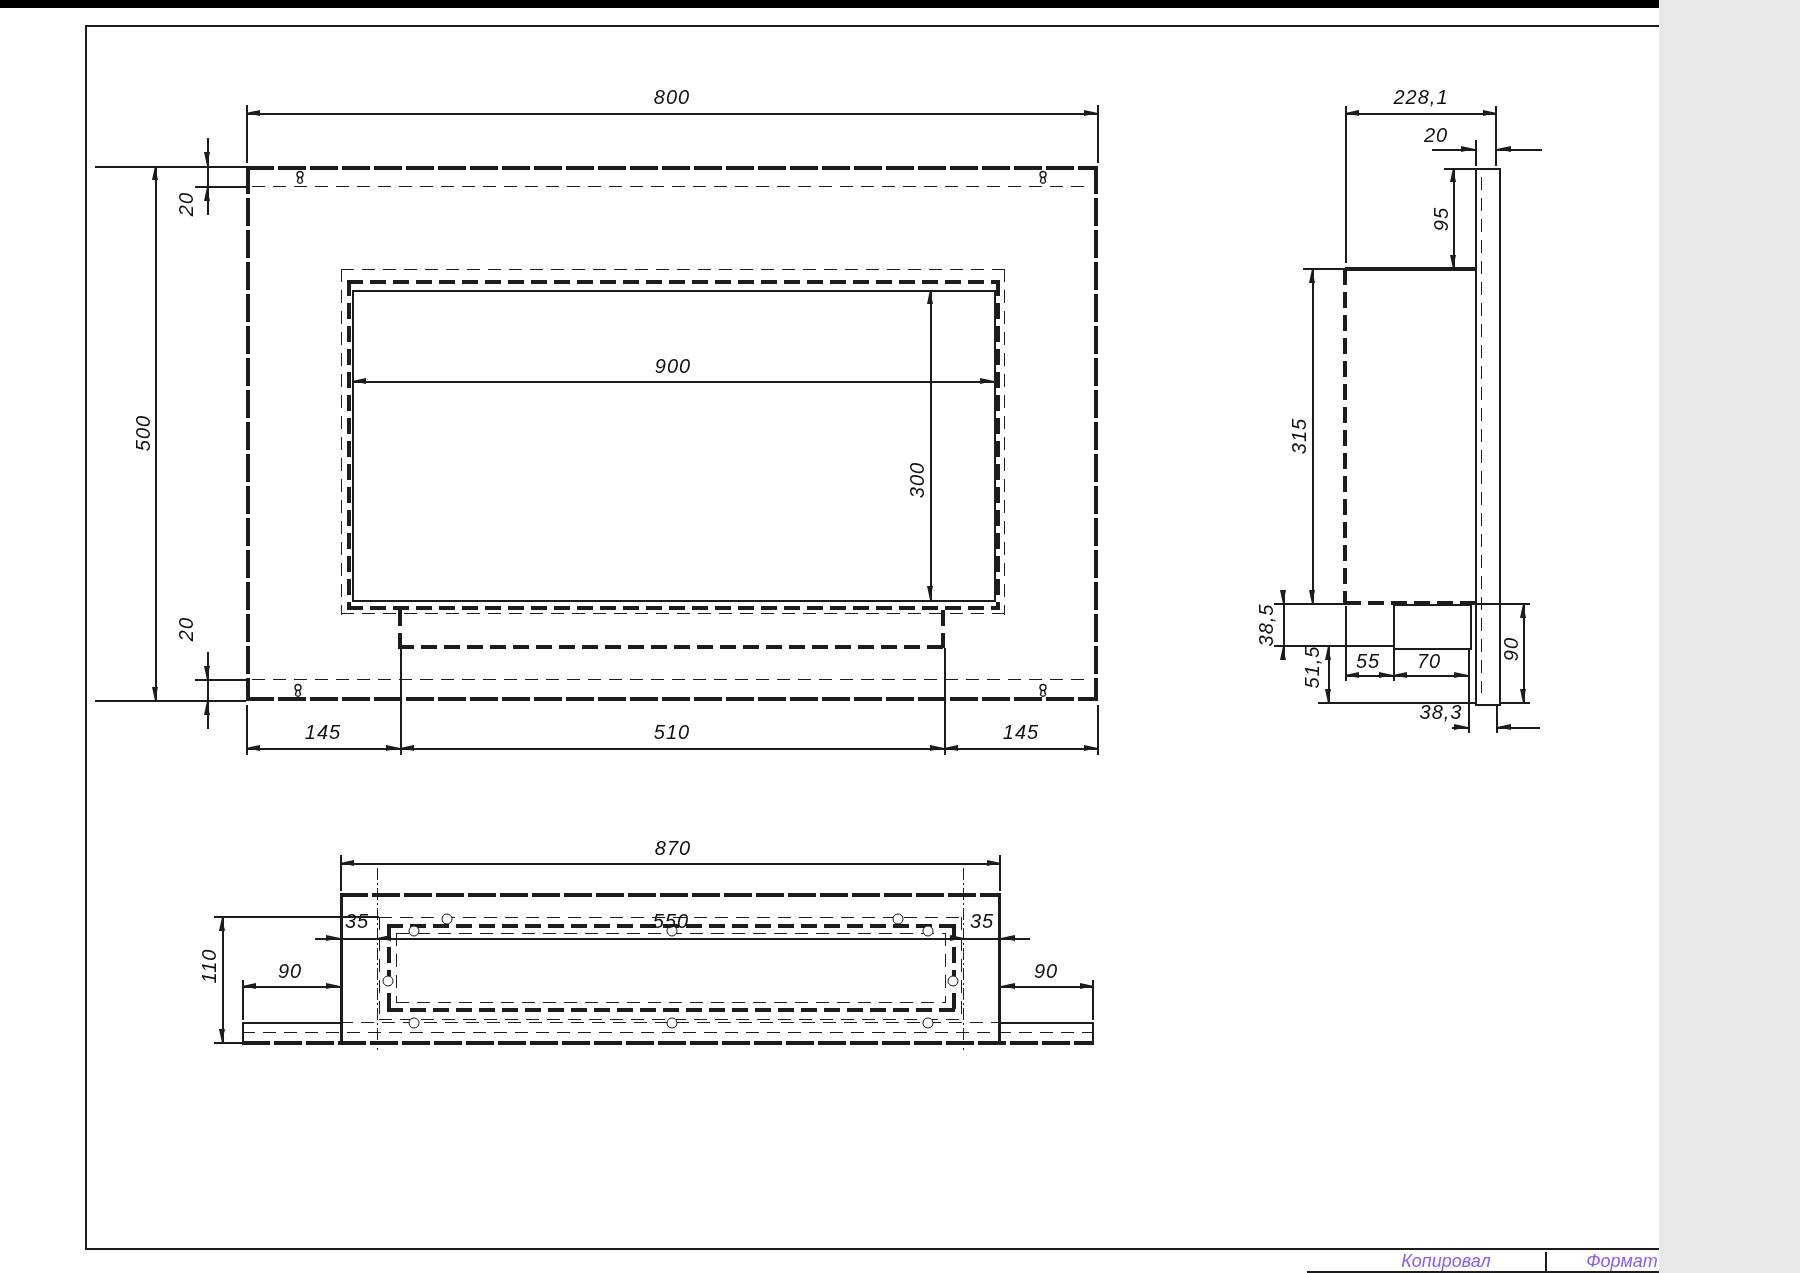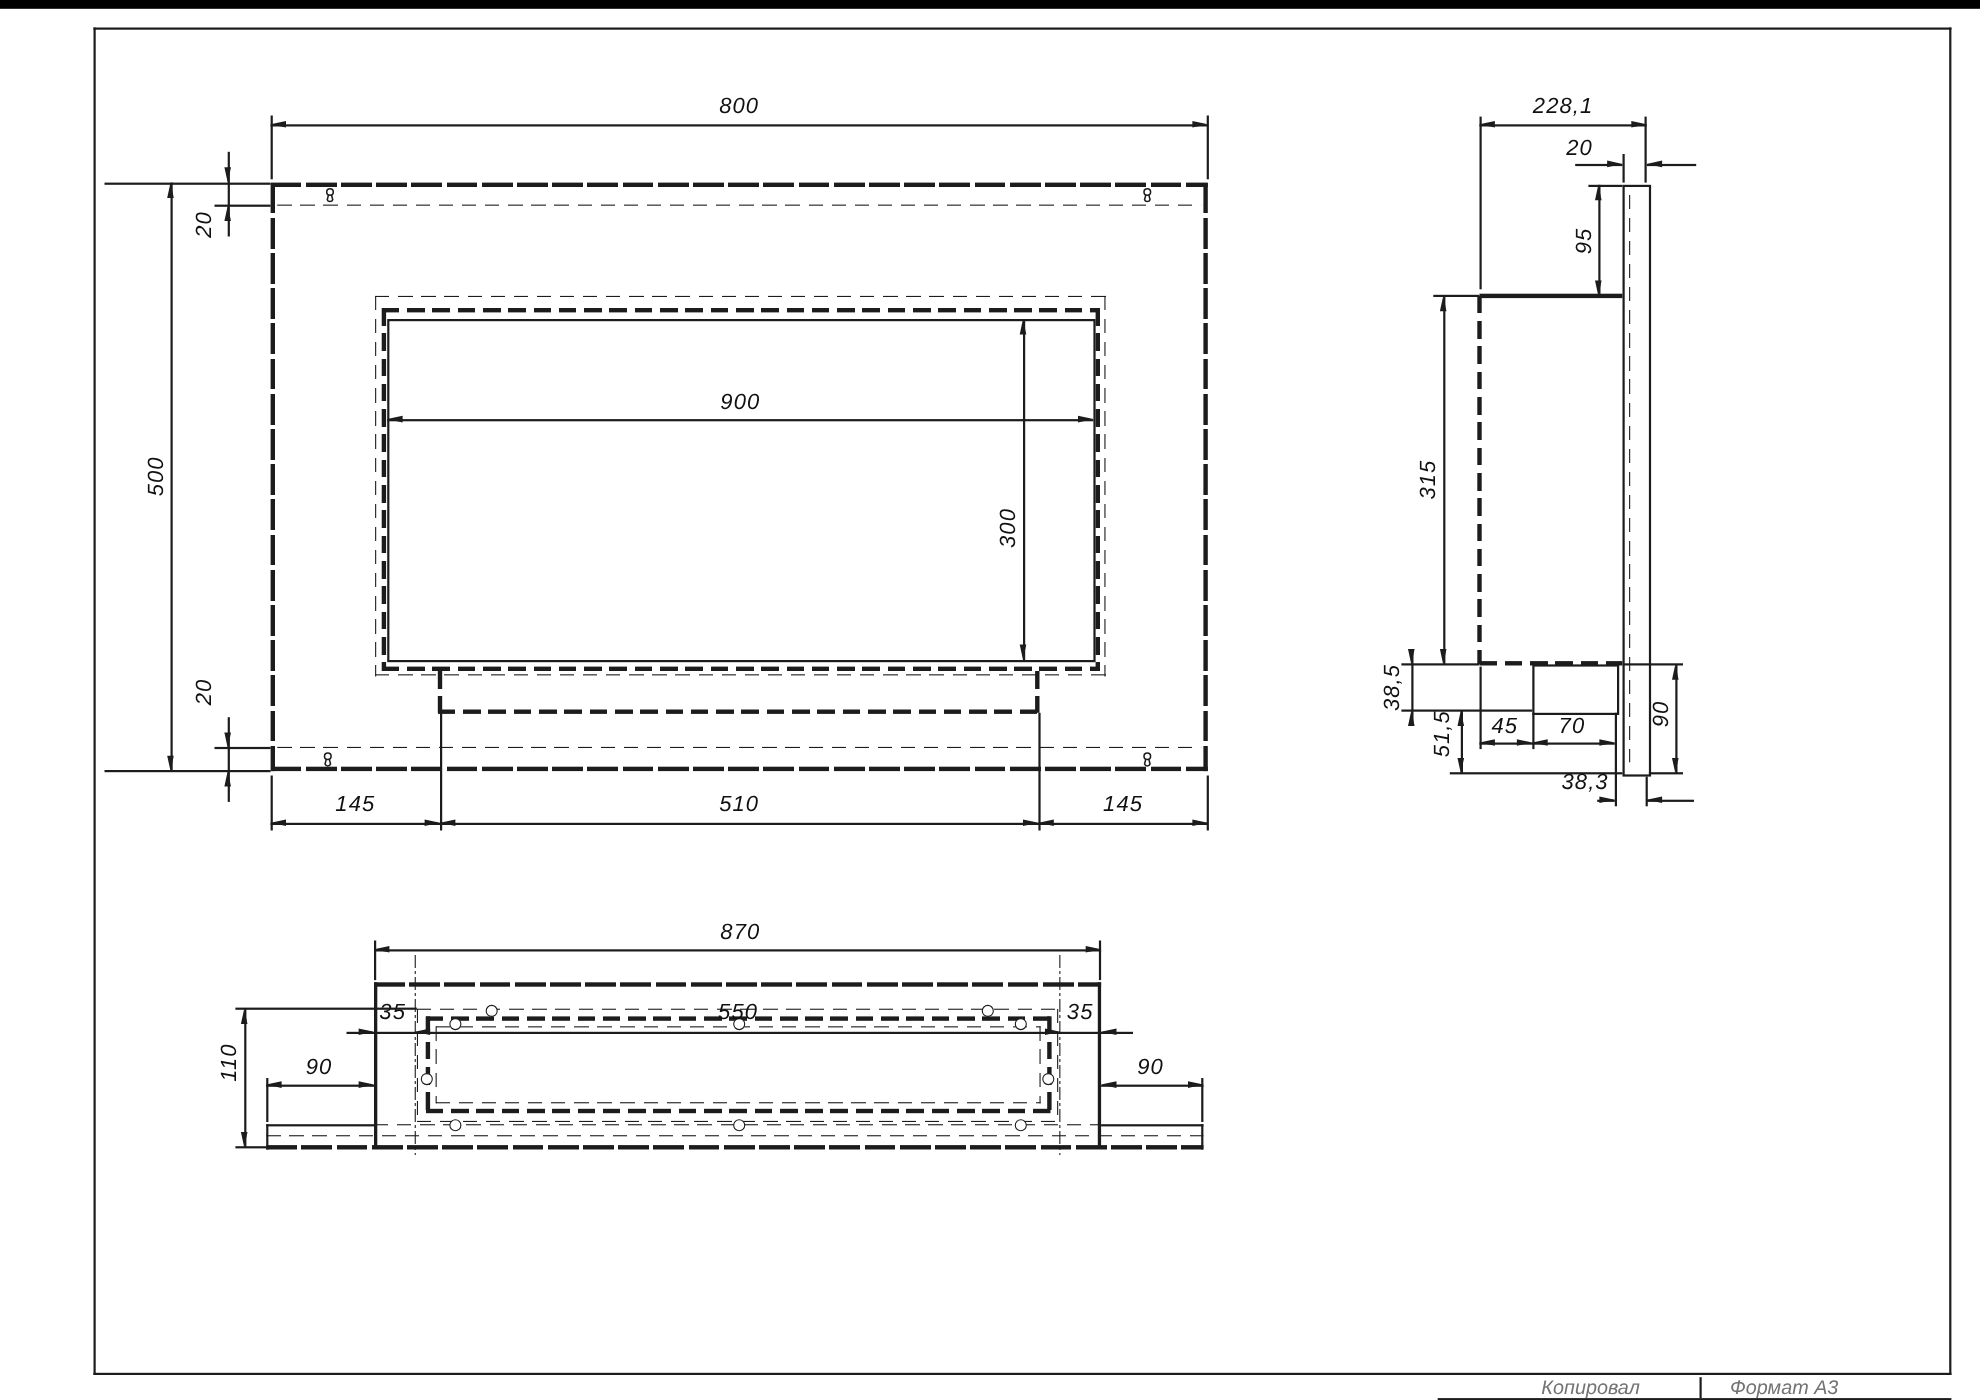--- a/index.html
+++ b/index.html
@@ -1,16 +1,16 @@
 <!DOCTYPE html>
 <html><head>
 <meta charset="utf-8">
 <style>
   html,body{margin:0;padding:0;background:#e8e8e8;}
-  .sheet{position:relative;width:1800px;height:1273px;background:#fff;overflow:hidden;
+  .sheet{position:relative;width:1659px;height:1273px;background:#fff;overflow:hidden;
          font-family:"Liberation Sans",sans-serif;text-decoration:underline;}
   .hl{position:absolute;height:1.5px;background:#1c1c1c;}
   .vl{position:absolute;width:1.5px;background:#1c1c1c;}
   .hl3{position:absolute;height:3.5px;background:#1c1c1c;}
   .hhid{position:absolute;height:4px;background:repeating-linear-gradient(90deg,#1c1c1c 0 28px,transparent 28px 32px);}
   .vhid{position:absolute;width:4px;background:repeating-linear-gradient(180deg,#1c1c1c 0 28px,transparent 28px 32px);}
   .hdT{position:absolute;height:3.5px;background:repeating-linear-gradient(90deg,#1c1c1c 0 16px,transparent 16px 23px);}
   .vdT{position:absolute;width:3.5px;background:repeating-linear-gradient(180deg,#1c1c1c 0 16px,transparent 16px 23px);}
   .hdt{position:absolute;height:1.4px;background:repeating-linear-gradient(90deg,#1c1c1c 0 13px,transparent 13px 21px);}
   .vdt{position:absolute;width:1.4px;background:repeating-linear-gradient(180deg,#1c1c1c 0 13px,transparent 13px 21px);}
@@ -24,21 +24,21 @@
        color:#111;white-space:nowrap;letter-spacing:1px;}
   .rot{transform:translate(-50%,-50%) rotate(-90deg);}
   .box{position:absolute;border:2.2px solid #1c1c1c;background:transparent;}
   .hole{position:absolute;width:9px;height:9px;border:1.6px solid #1c1c1c;border-radius:50%;
         transform:translate(-50%,-50%);background:#fff;}
   .keyhole{position:absolute;}
   .topbar{position:absolute;left:0;top:0;width:1800px;height:8px;background:#000;}
   .titlebox{position:absolute;left:1307px;top:1185px;width:467px;height:65px;border:2.6px solid #111;
             box-sizing:border-box;display:flex;align-items:center;justify-content:center;}
   .titletext{font:italic 31px "Liberation Sans",sans-serif;color:#111;letter-spacing:1px;}
-  .foot{position:absolute;transform:translate(-50%,0);font:italic 18px "Liberation Sans",sans-serif;color:#737373;}
+  .foot{position:absolute;transform:translate(-50%,0);font:italic 18px "Liberation Sans",sans-serif;color:#8b5cf6;}
 </style>
 </head>
 <body>
 
 <div class="sheet">
 
   <div class="topbar"></div>
 
   <div class="hl" style="left:85px;top:25px;width:1689px;height:2px"></div>
   <div class="hl" style="left:85px;top:1248px;width:1689px;height:2px"></div>
@@ -186,21 +186,21 @@
     <div class="dim rot" style="left:1312px;top:667px">51,5</div>
 
     <div class="vl" style="left:1345px;top:606px;height:75px"></div>
     <div class="vl" style="left:1393px;top:648px;height:33px"></div>
     <div class="vl" style="left:1468px;top:648px;height:85px"></div>
     <div class="hl" style="left:1345px;top:675px;width:123px"></div>
     <div class="ar ar-l" style="left:1345px;top:672px"></div>
     <div class="ar ar-r" style="left:1379px;top:672px"></div>
     <div class="ar ar-l" style="left:1393px;top:672px"></div>
     <div class="ar ar-r" style="left:1454px;top:672px"></div>
-    <div class="dim" style="left:1368px;top:661px">45</div>
+    <div class="dim" style="left:1368px;top:661px">55</div>
     <div class="dim" style="left:1429px;top:661px">70</div>
 
     <div class="hl" style="left:1476px;top:603px;width:54px"></div>
     <div class="hl" style="left:1499px;top:702px;width:31px"></div>
     <div class="vl" style="left:1523px;top:604px;height:99px"></div>
     <div class="ar ar-u" style="left:1520px;top:604px"></div>
     <div class="ar ar-d" style="left:1520px;top:689px"></div>
     <div class="dim rot" style="left:1511px;top:649px">90</div>
 
     <div class="vl" style="left:1496px;top:706px;height:27px"></div>

